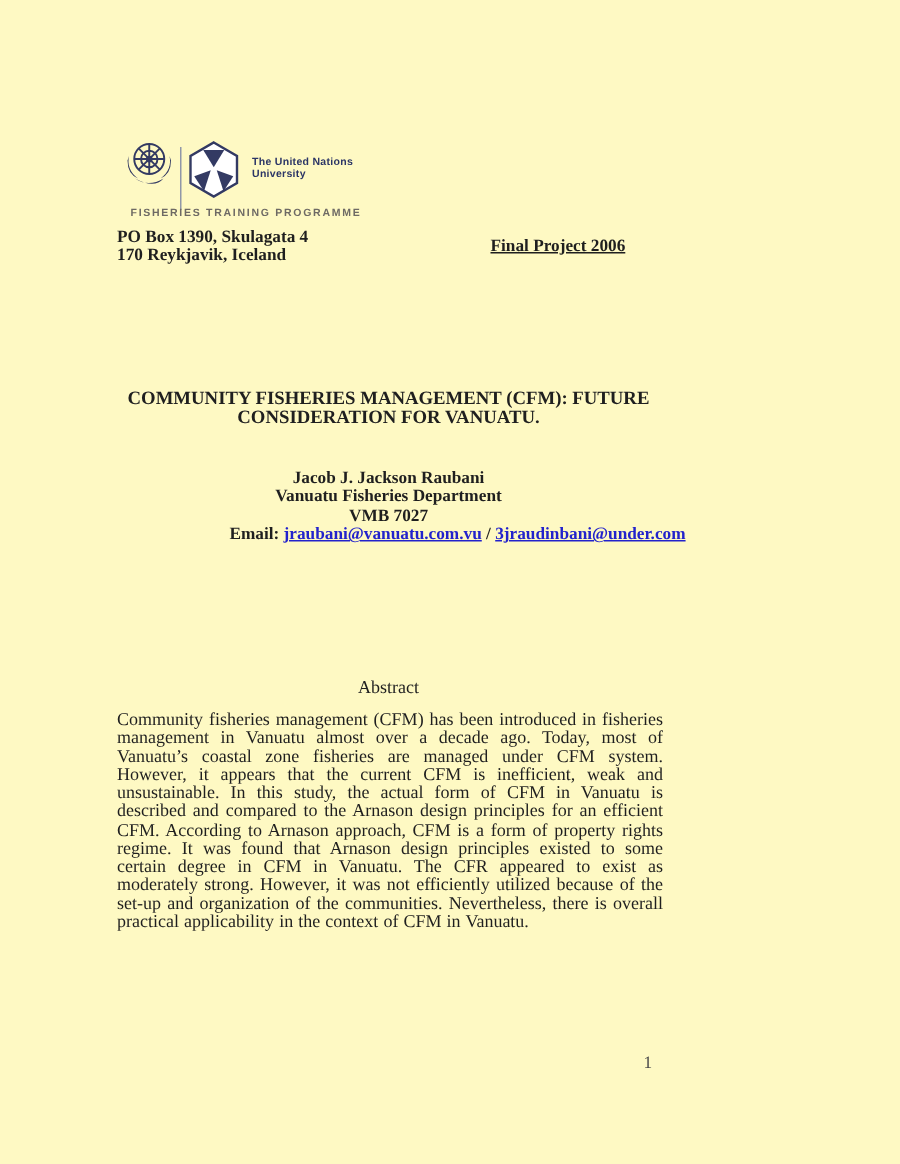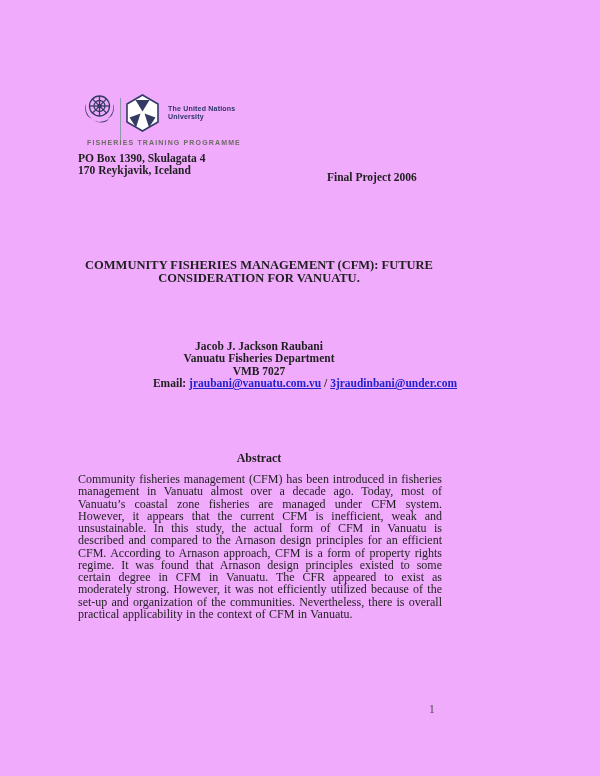--- a/index.html
+++ b/index.html
@@ -1,41 +1,41 @@
 <!DOCTYPE html>
 <html><head>
 <meta charset="utf-8">
 <style>
   html,body{margin:0;padding:0;background:#fff;}
   .page{
-    position:relative;width:600px;height:776px;background:#f0abfc;overflow:hidden;
+    position:relative;width:600px;height:776px;background:#fef9c3;overflow:hidden;
     font-family:"Liberation Serif", serif;color:#1f1f1f;
   }
   .abs{position:absolute;}
   
   .logo-block{left:84px;top:92px;display:flex;align-items:flex-start;}
   .logo-divider{width:1px;height:42px;background:#9097a8;margin-left:5px;margin-top:6px;}
   .unu-wordmark{
     margin-left:7px;margin-top:13px;
     font-family:"Liberation Sans", sans-serif;font-weight:bold;
     font-size:7px;line-height:8px;color:#2b3566;letter-spacing:.2px;
   }
   .programme{
     left:87px;top:139px;font-family:"Liberation Sans", sans-serif;
     font-size:7px;letter-spacing:1.15px;color:#6e6a64;font-weight:bold;
   }
   .address{left:78px;top:152px;font-weight:bold;font-size:11.5px;line-height:12.4px;}
-  .project{left:327px;top:171px;font-weight:bold;font-size:11.5px;}
+  .project{left:327px;top:158px;font-weight:bold;font-size:11.5px;text-decoration:underline;}
   .title{left:78px;top:259px;width:362px;text-align:center;font-weight:bold;font-size:12.5px;line-height:13px;}
-  .author{left:78px;top:313px;width:362px;text-align:center;font-weight:bold;font-size:11.5px;line-height:12.4px;margin-top:27px;}
+  .author{left:78px;top:313px;width:362px;text-align:center;font-weight:bold;font-size:11.5px;line-height:12.4px;}
   .supervisor{left:78px;top:379px;width:362px;text-align:center;font-weight:bold;font-size:11.5px;line-height:12.6px;}
   .email-shift-a{position:relative;left:46px;white-space:nowrap;}
   .email-shift-s{position:relative;left:25px;white-space:nowrap;}
   a.email-link{color:#2222cc;text-decoration:underline;font-weight:bold;}
-  .abstract-heading{left:78px;top:451px;width:362px;text-align:center;font-weight:bold;font-size:12px;}
+  .abstract-heading{left:78px;top:451px;width:362px;text-align:center;font-weight:normal;font-size:12px;}
   .abstract-body{
     left:78px;top:473px;width:364px;text-align:justify;
     font-size:12px;line-height:12.25px;word-spacing:.4px;
   }
   .page-number{left:429px;top:703px;font-size:11.5px;color:#4a4a4a;}
   svg{display:block;}
 </style>
 </head>
 <body>
 

